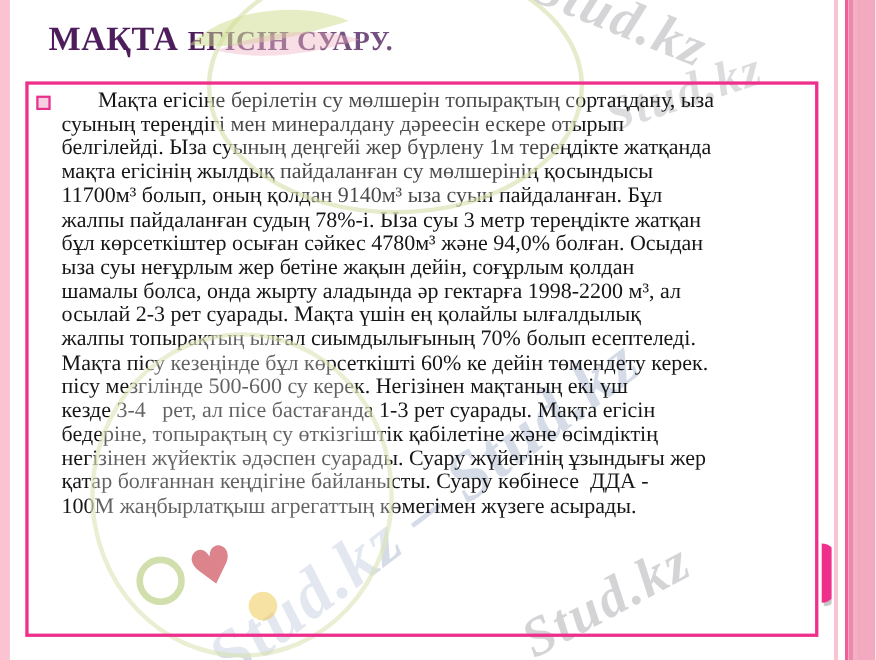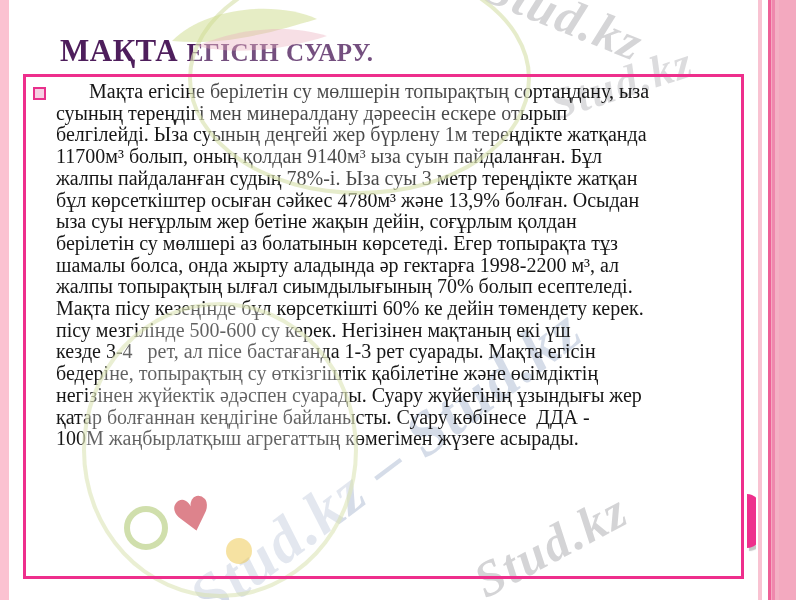--- a/index.html
+++ b/index.html
@@ -17,21 +17,21 @@
 
   
   .wm{z-index:1;font-weight:bold;font-style:italic;white-space:nowrap;
       letter-spacing:2px;pointer-events:none;}
   .wm-a{left:482px;top:-14px;font-size:50px;color:rgba(125,125,130,.32);transform:rotate(22deg);}
   .wm-b{left:548px;top:58px;font-size:44px;color:rgba(130,130,135,.28);transform:rotate(-18deg);}
   .wm-c{left:150px;top:428px;font-size:62px;color:rgba(132,152,188,.34);transform:rotate(-37deg);}
   .wm-d{left:468px;top:516px;font-size:50px;color:rgba(125,125,130,.33);transform:rotate(-28deg);}
 
   
-  .title{left:44px;top:16px;margin:16px;z-index:3;color:#4e1e5c;font-weight:bold;
+  .title{left:44px;top:16px;margin:0;z-index:3;color:#4e1e5c;font-weight:bold;
          letter-spacing:.5px;white-space:nowrap;}
   .t-main{font-size:31px;}
   .t-rest{font-size:25px;}
 
   
   .textbox{left:29px;top:74px;width:721px;height:563px;z-index:2;box-sizing:border-box;
            padding:7px 8px 0 27px;background:transparent;}
   .tline{font-size:20px;line-height:21.7px;color:#161616;white-space:pre;}
   .tline:first-child{text-indent:33px;}
   .box-border{left:23px;top:74px;width:721px;height:505px;z-index:6;box-sizing:border-box;
@@ -72,26 +72,27 @@
 <h1 class="abs title">
   <span class="t-main">МАҚТА</span>
   <span class="t-rest">ЕГІСІН СУАРУ.</span>
 </h1>
 
 <div class="abs textbox">
   <div class="lines">
       <div class="tline">Мақта егісіне берілетін су мөлшерін топырақтың сортаңдану, ыза</div>
       <div class="tline">суының тереңдігі мен минералдану дәреесін ескере отырып</div>
       <div class="tline">белгілейді. Ыза суының деңгейі жер бүрлену 1м тереңдікте жатқанда</div>
+      <div class="tline">мақта егісінің жылдық пайдаланған су мөлшерінің қосындысы</div>
       <div class="tline">11700м³ болып, оның қолдан 9140м³ ыза суын пайдаланған. Бұл</div>
       <div class="tline">жалпы пайдаланған судың 78%-і. Ыза суы 3 метр тереңдікте жатқан</div>
-      <div class="tline">бұл көрсеткіштер осыған сәйкес 4780м³ және 13,9% болған. Осыдан</div>
+      <div class="tline">бұл көрсеткіштер осыған сәйкес 4780м³ және 94,0% болған. Осыдан</div>
       <div class="tline">ыза суы неғұрлым жер бетіне жақын дейін, соғұрлым қолдан</div>
-      <div class="tline">берілетін су мөлшері аз болатынын көрсетеді. Егер топырақта тұз</div>
       <div class="tline">шамалы болса, онда жырту аладында әр гектарға 1998-2200 м³, ал</div>
+      <div class="tline">осылай 2-3 рет суарады. Мақта үшін ең қолайлы ылғалдылық</div>
       <div class="tline">жалпы топырақтың ылғал сиымдылығының 70% болып есептеледі.</div>
       <div class="tline">Мақта пісу кезеңінде бұл көрсеткішті 60% ке дейін төмендету керек.</div>
       <div class="tline">пісу мезгілінде 500-600 су керек. Негізінен мақтаның екі үш</div>
       <div class="tline">кезде 3-4   рет, ал пісе бастағанда 1-3 рет суарады. Мақта егісін</div>
       <div class="tline">бедеріне, топырақтың су өткізгіштік қабілетіне және өсімдіктің</div>
       <div class="tline">негізінен жүйектік әдәспен суарады. Суару жүйегінің ұзындығы жер</div>
       <div class="tline">қатар болғаннан кеңдігіне байланысты. Суару көбінесе  ДДА -</div>
       <div class="tline">100М жаңбырлатқыш агрегаттың көмегімен жүзеге асырады.</div>
     </div>
 </div>

